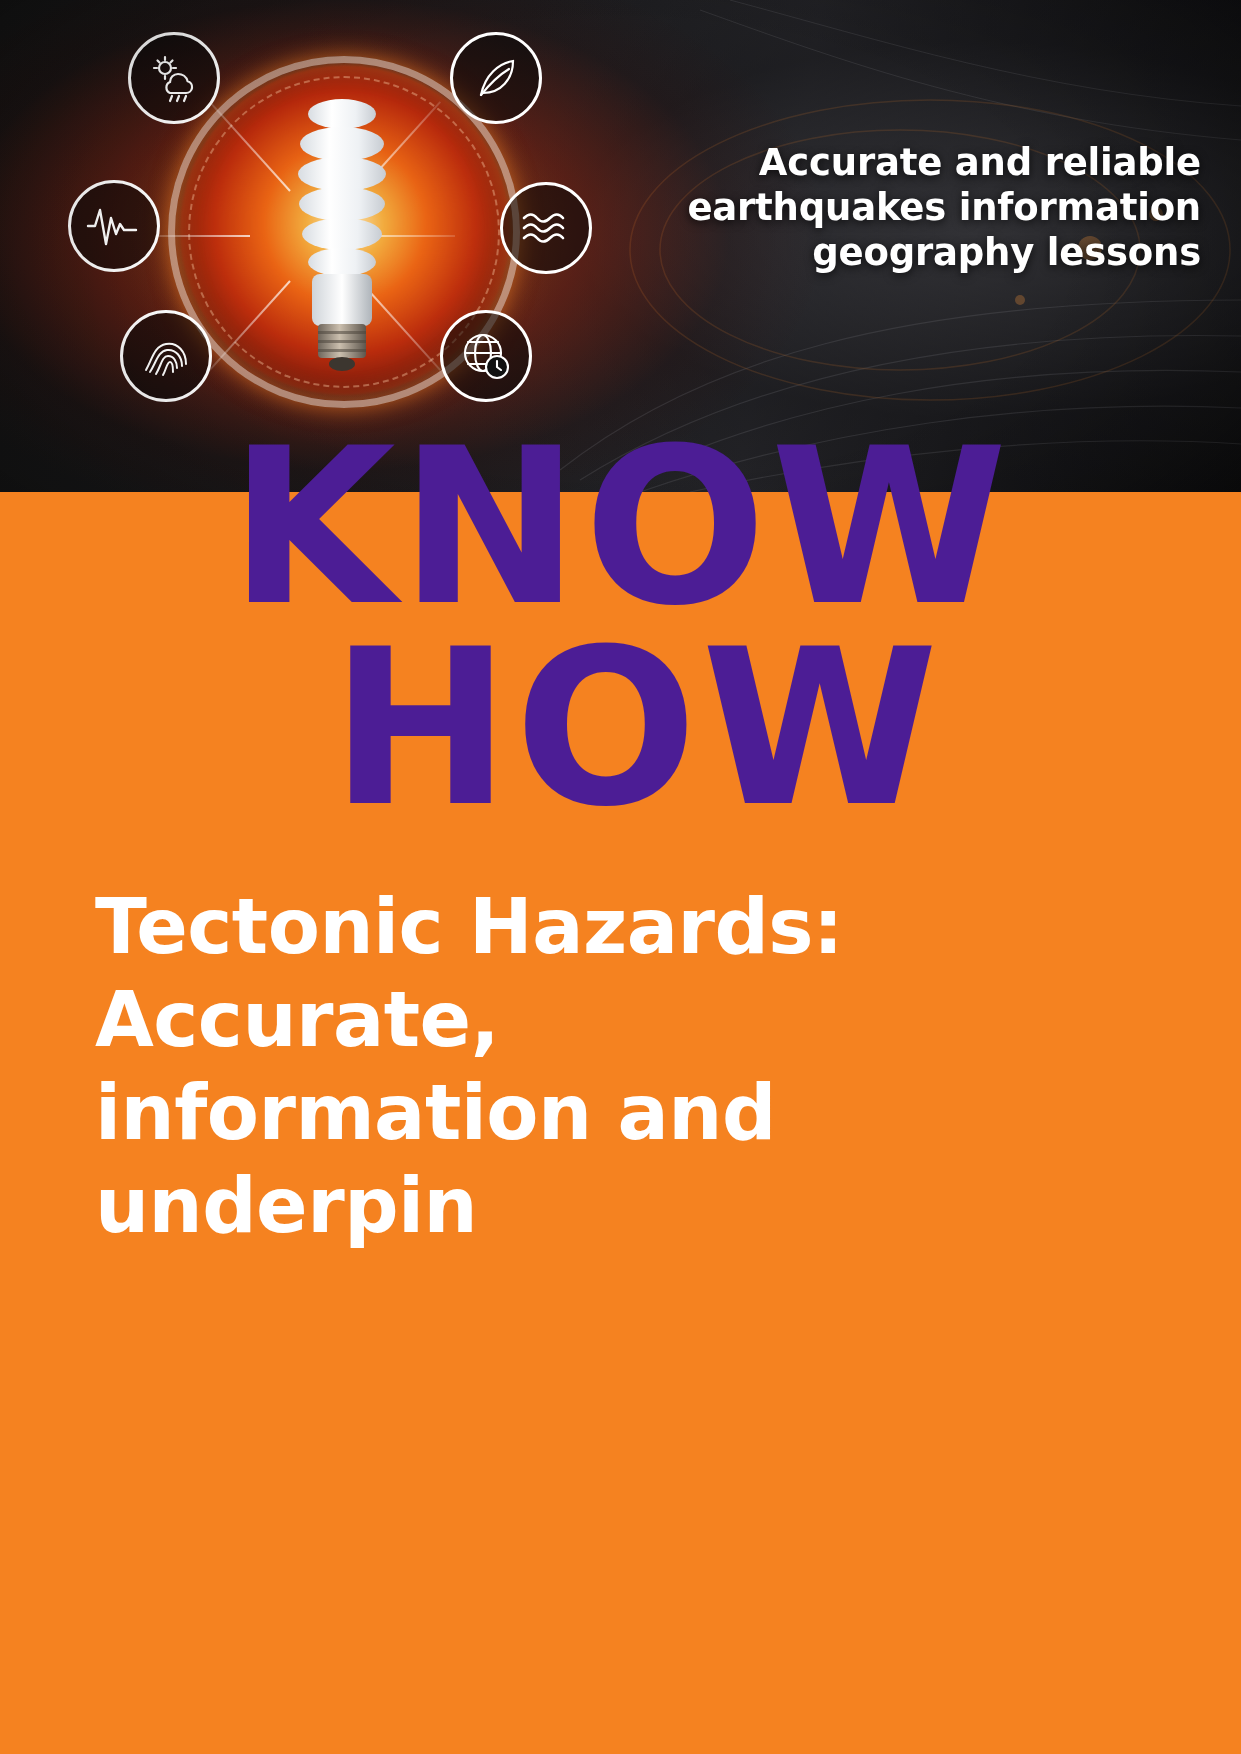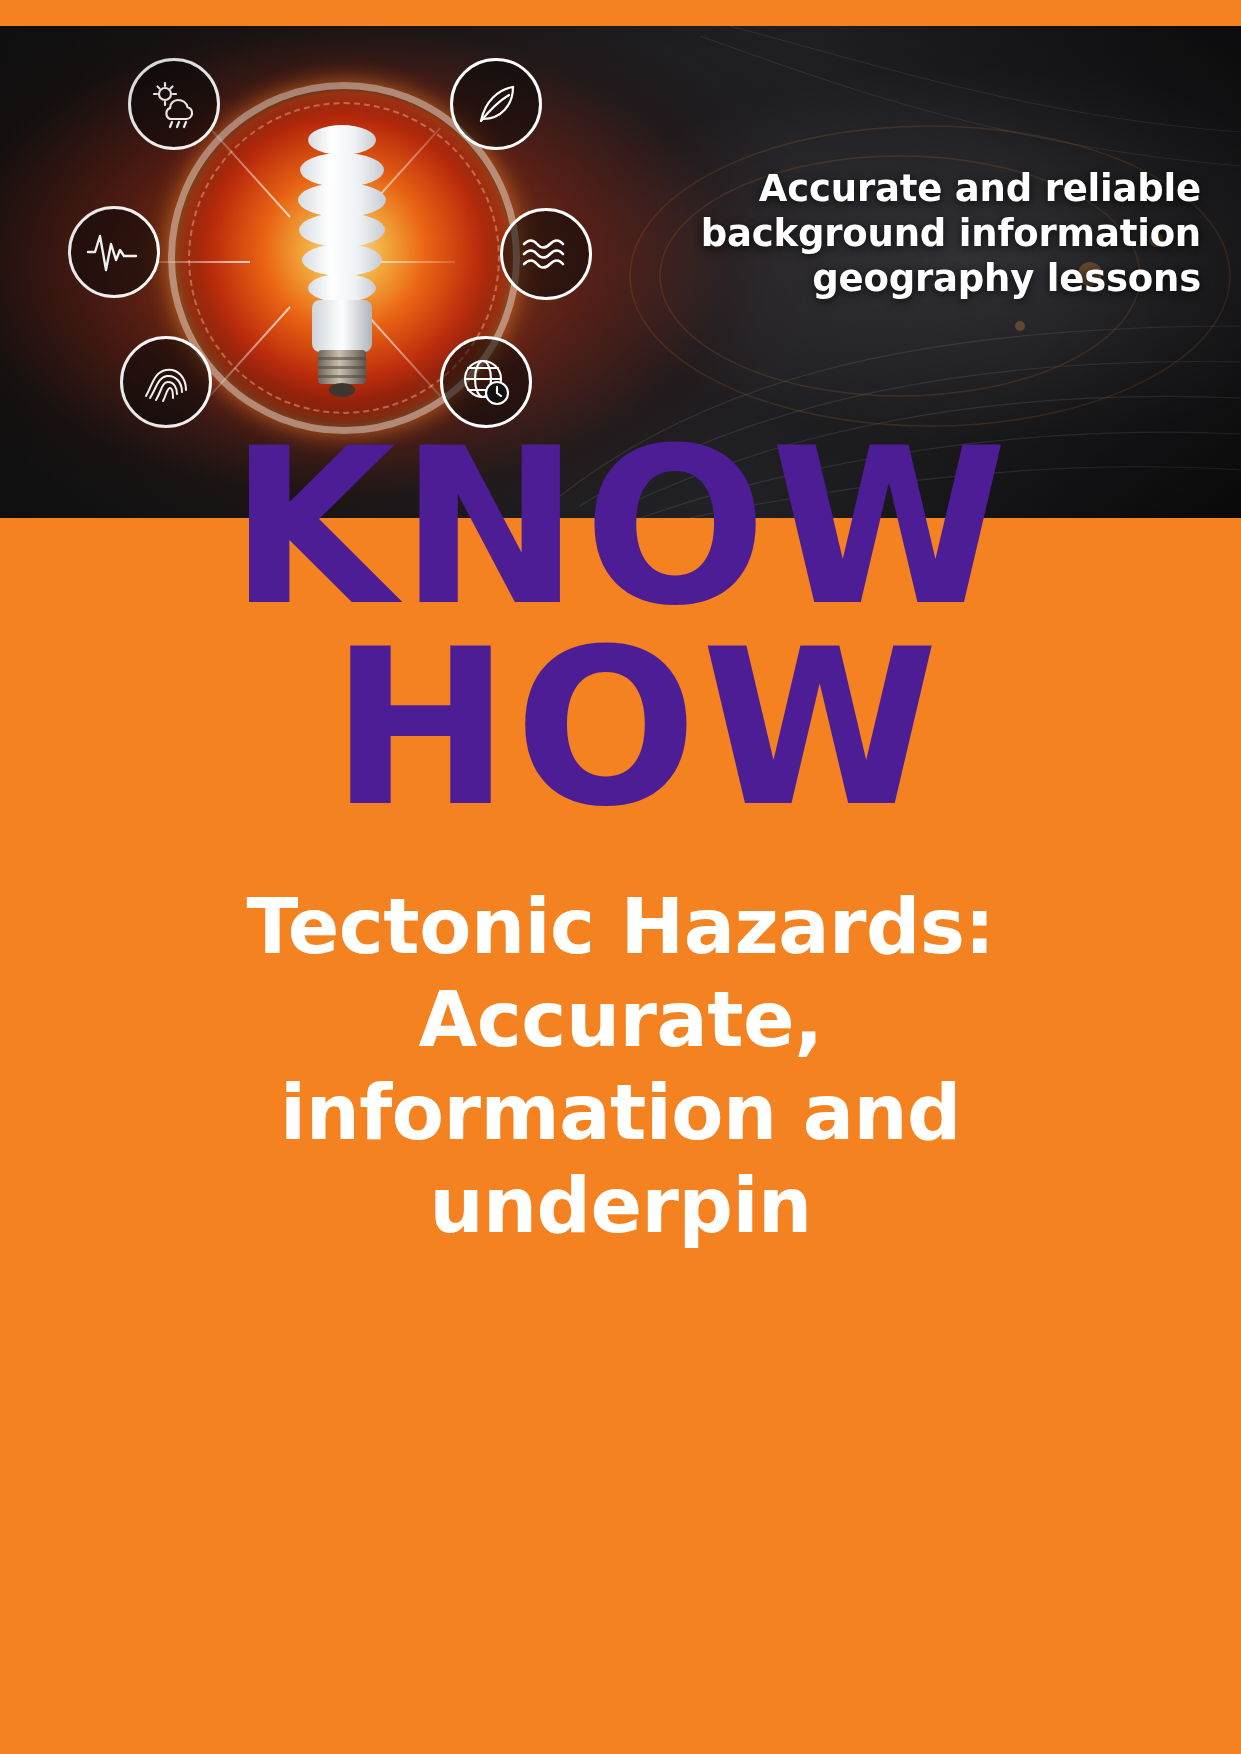--- a/index.html
+++ b/index.html
@@ -18,21 +18,20 @@
     overflow: hidden;
   }
 
   
   .hero {
     position: relative;
     width: 1241px;
     height: 492px;
     background: #4d7c0f;
     overflow: hidden;
-    margin-top: 26px;
   }
   .hero-bg {
     position: absolute;
     inset: 0;
     background:
       radial-gradient(ellipse 620px 380px at 345px 235px, rgba(255,120,20,0.55) 0%, rgba(200,40,10,0.35) 38%, rgba(60,10,5,0.15) 62%, rgba(0,0,0,0) 78%),
       radial-gradient(ellipse 900px 420px at 980px 230px, rgba(70,70,75,0.55) 0%, rgba(25,25,28,0.5) 45%, rgba(0,0,0,0) 75%),
       linear-gradient(100deg, #141414 0%, #1b1b1d 40%, #242428 62%, #111113 88%, #0b0b0c 100%);
   }
   .hero-streaks {
@@ -145,21 +144,21 @@
     letter-spacing: 4px;
     padding-left: 32px;
   }
 
   
   .title {
     position: absolute;
     left: 95px;
     right: 95px;
     top: 880px;
-    text-align: center;
+    text-align: left;
     color: #ffffff;
     font-family: "DejaVu Sans", sans-serif;
     font-weight: bold;
     font-size: 76px;
     line-height: 93px;
     letter-spacing: -0.5px;
   }
   .title .tline { display: block; }
 </style>
 </head>
@@ -290,21 +289,21 @@
           <circle cx="38" cy="38" r="11" fill="#111" stroke="#fff"></circle>
           <path d="M38 32 v6 l4 3"></path>
         </svg>
       </div>
     </div>
 
     <div class="hero-vignette"></div>
 
     <div class="hero-text">
       <span class="line">Accurate and reliable</span>
-      <span class="line">background information</span>
+      <span class="line">earthquakes information</span>
       <span class="line">geography lessons</span>
     </div>
   </div>
 
   <div class="wordmark">
     <span class="know">KNOW</span>
     <span class="how">HOW</span>
   </div>
 
   <div class="title">

